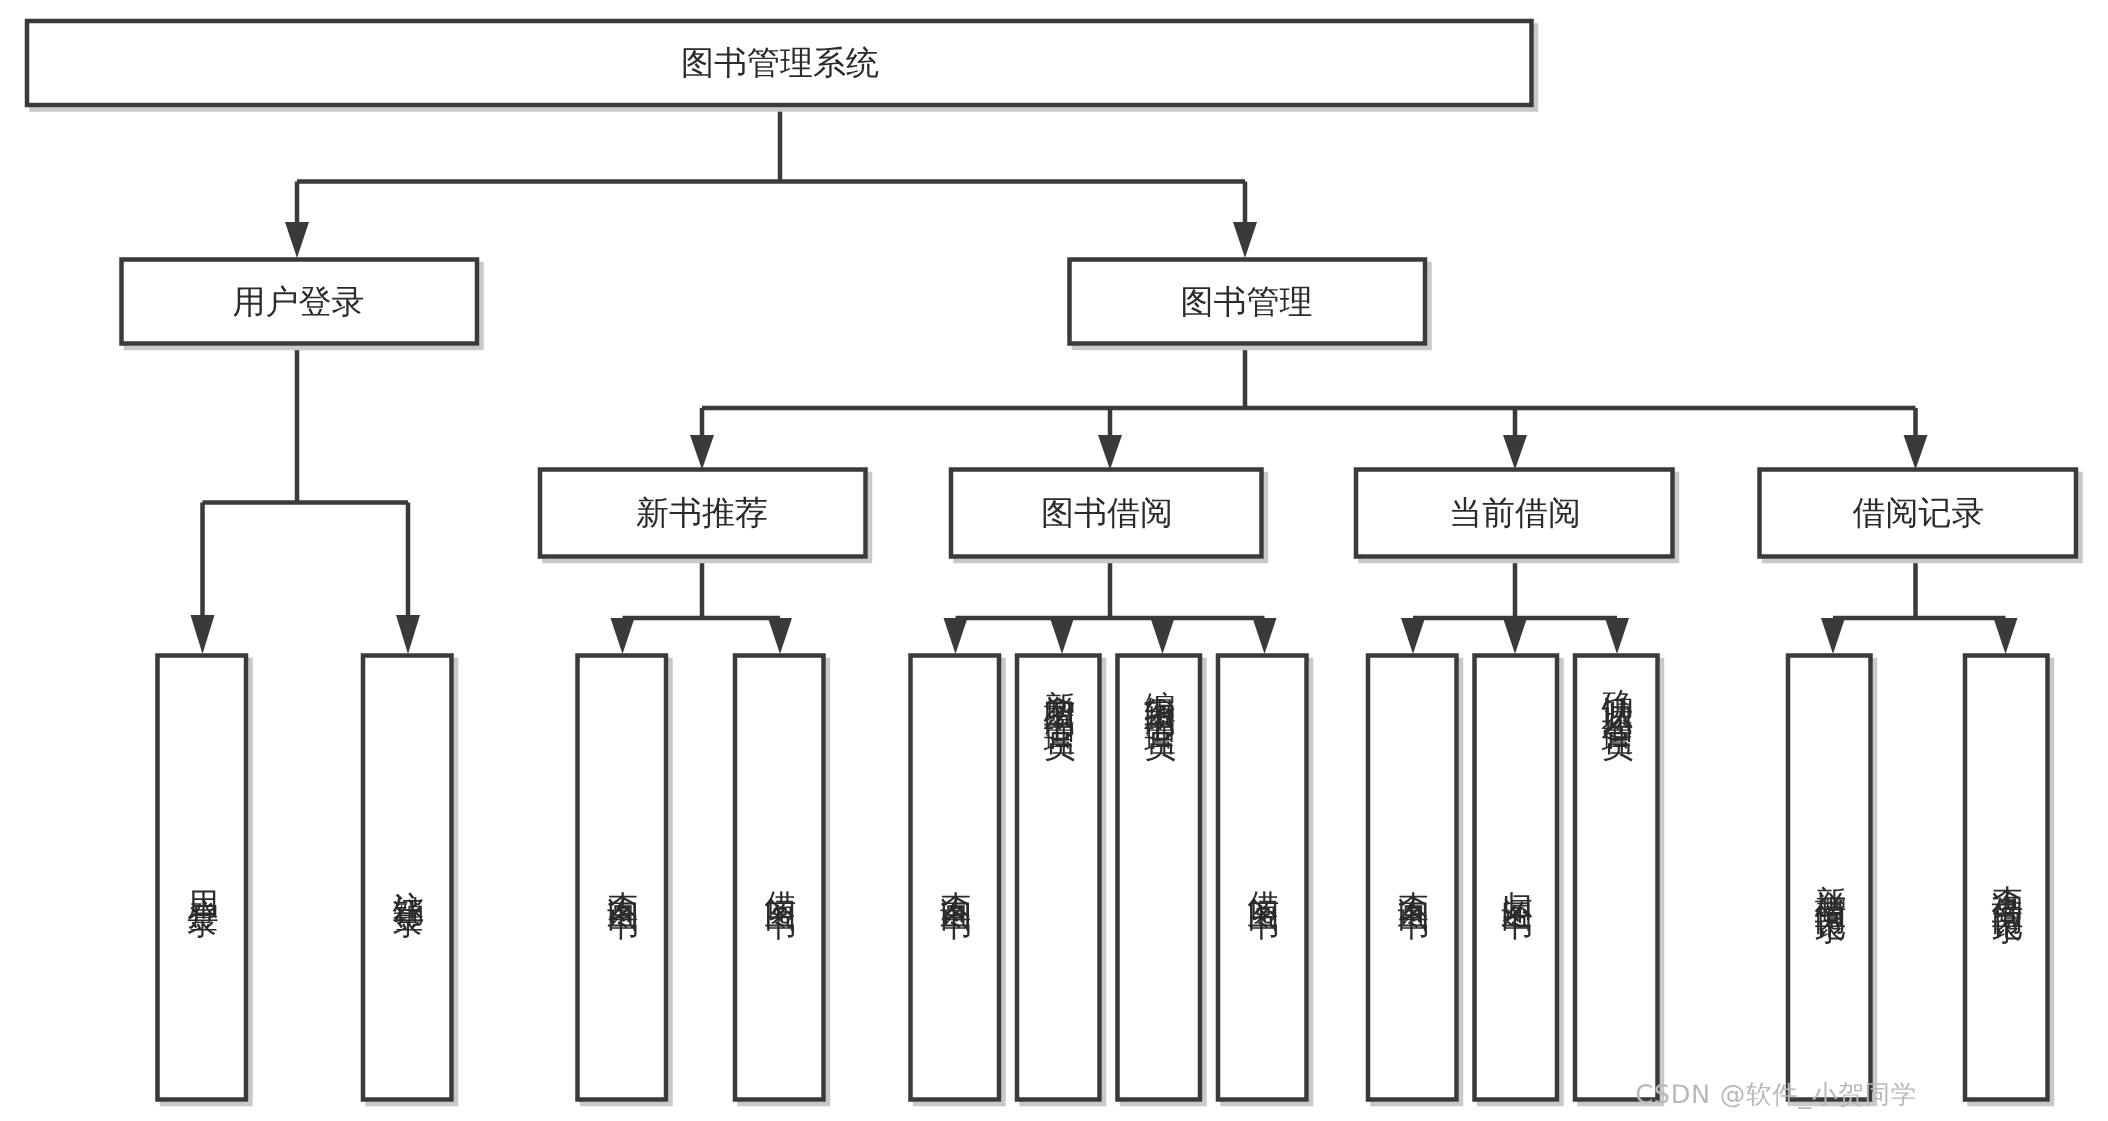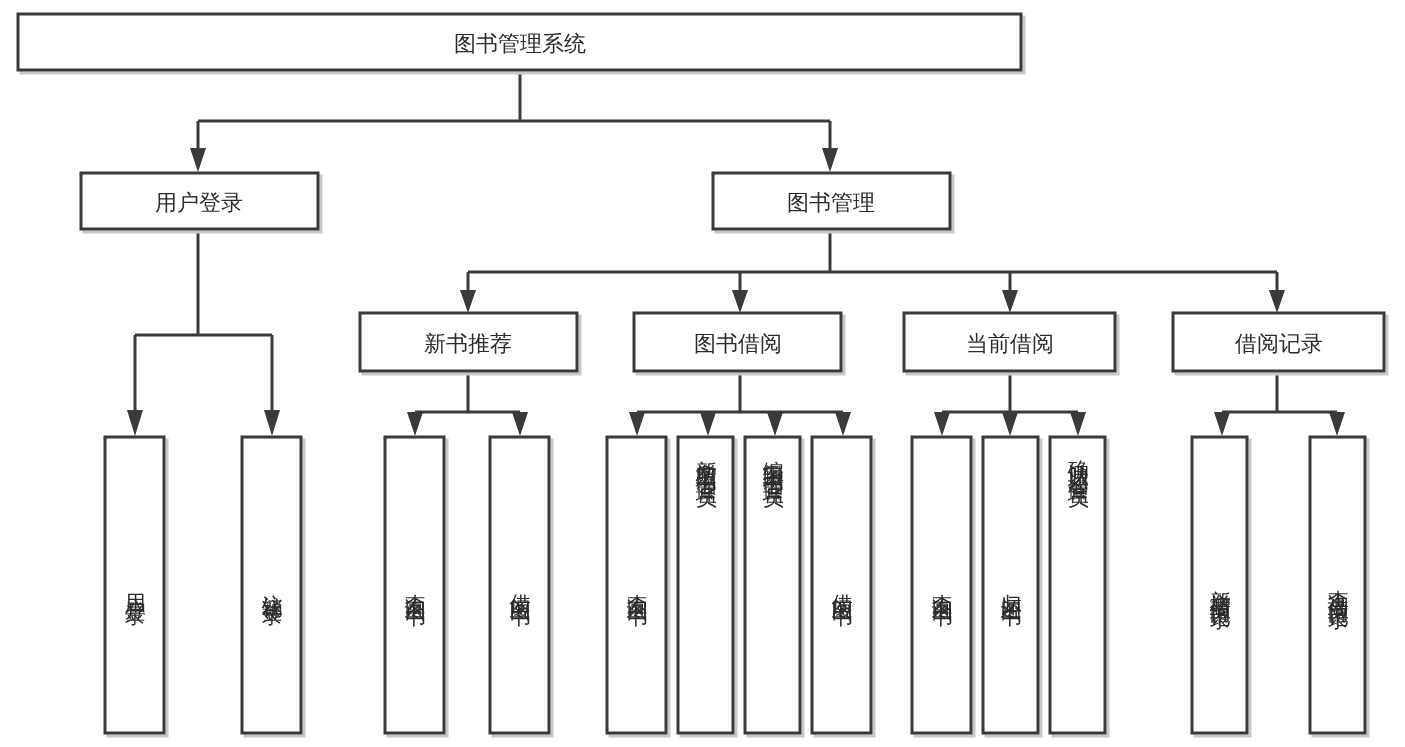--- a/index.html
+++ b/index.html
@@ -295,14 +295,15 @@
     <span class="vlabel" style="padding-top:6px;">确认归还（管理员）</span>
   </div>
 
   <div class="vlabel-wrap" style="left:1192px; top:437px; width:55px; height:296px;">
     <span class="vlabel">新增借阅记录</span>
   </div>
   <div class="vlabel-wrap" style="left:1310px; top:437px; width:55px; height:296px;">
     <span class="vlabel">查询借阅记录</span>
   </div>
 
+  <div class="watermark">CSDN @软件_小贺同学</div>
 
 </div>
 
 </body></html>

